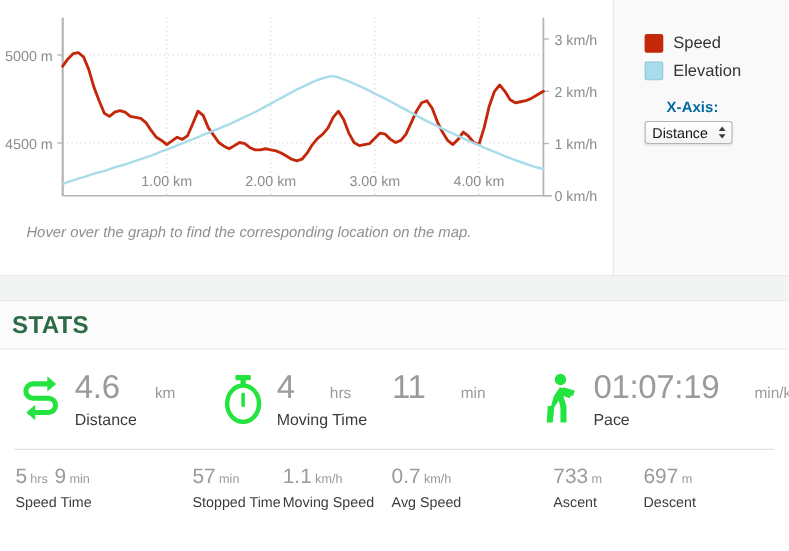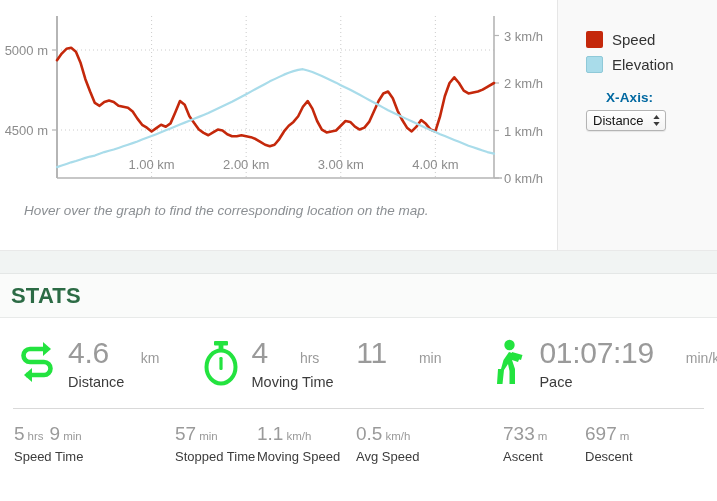--- a/index.html
+++ b/index.html
@@ -410,21 +410,21 @@
   <div class="sstat" style="left:257px;">
     <span class="sstat-value-line">
       <span class="sstat-num">1.1</span>
       <span class="sstat-unit">km/h</span>
     </span>
     <span class="sstat-label" style="display:block;">Moving Speed</span>
   </div>
 
   <div class="sstat" style="left:356px;">
     <span class="sstat-value-line">
-      <span class="sstat-num">0.5</span>
+      <span class="sstat-num">0.7</span>
       <span class="sstat-unit">km/h</span>
     </span>
     <span class="sstat-label" style="display:block;">Avg Speed</span>
   </div>
 
   <div class="sstat" style="left:470px;margin-left:33px;">
     <span class="sstat-value-line">
       <span class="sstat-num">733</span>
       <span class="sstat-unit">m</span>
     </span>

